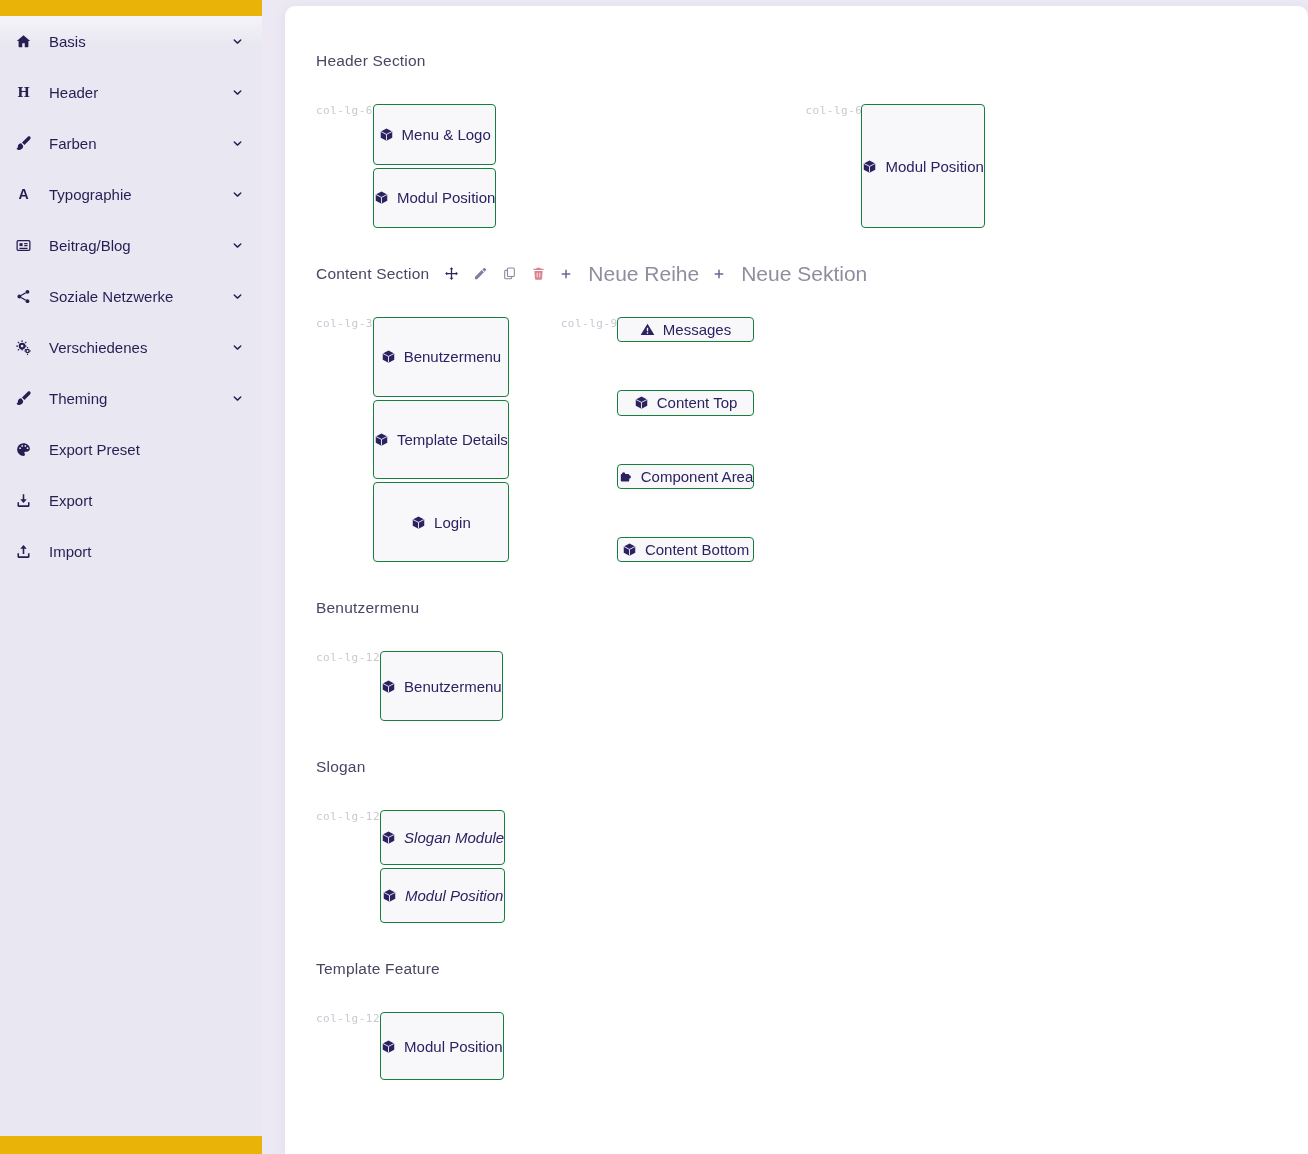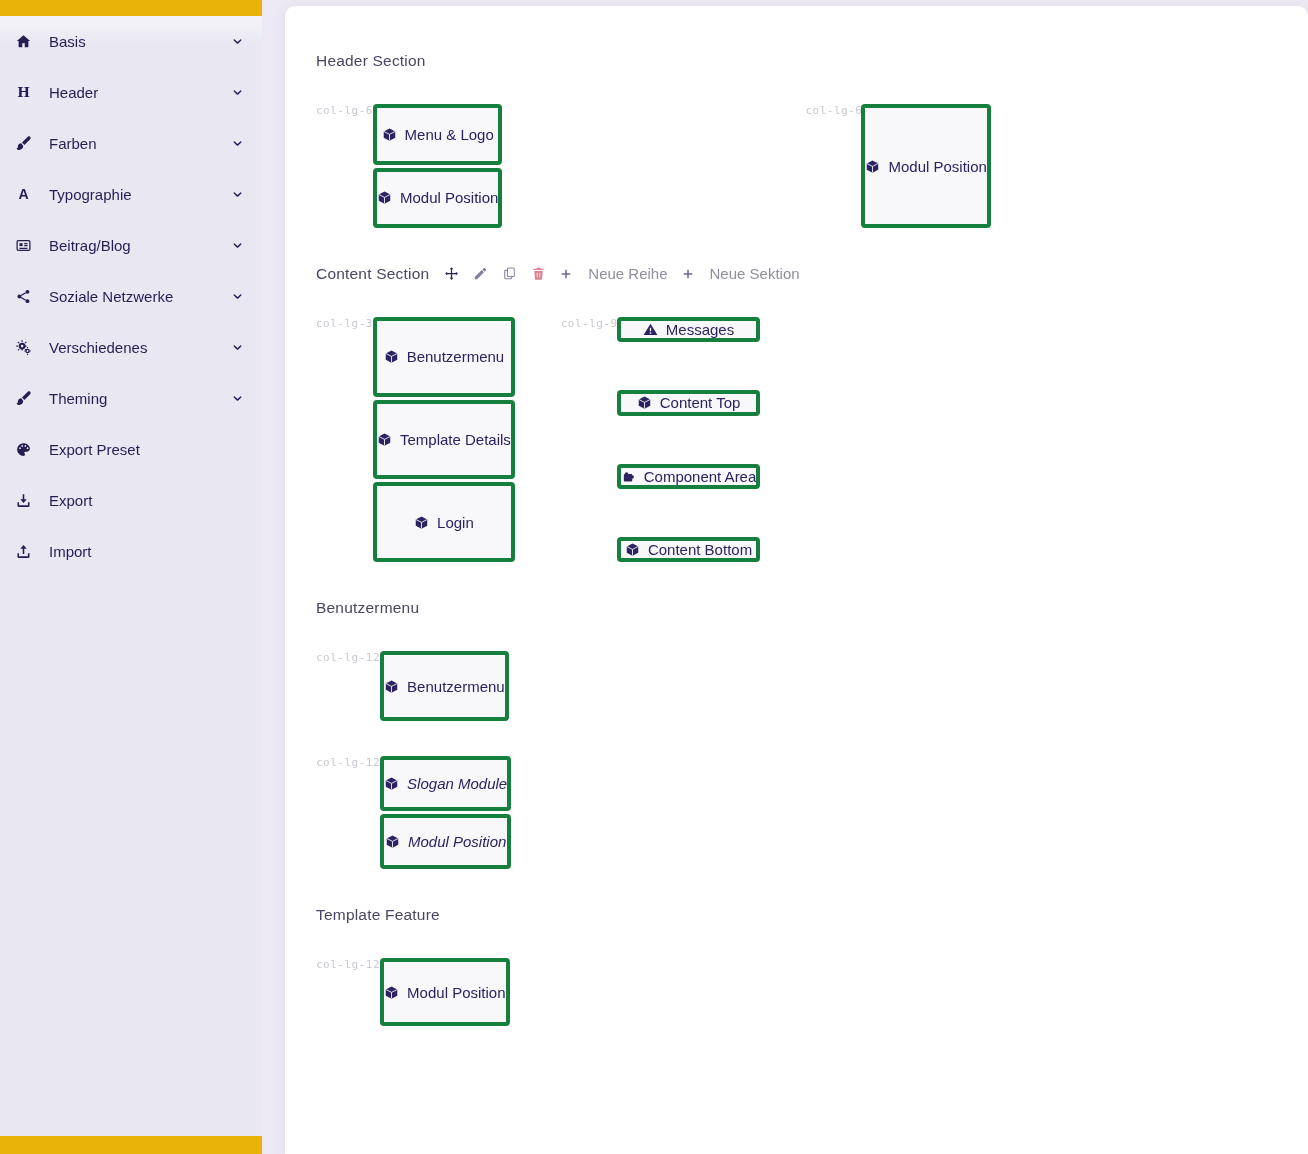--- a/index.html
+++ b/index.html
@@ -49,36 +49,36 @@
   .sec { margin-bottom:35px; }
   .sec-head { display:flex; align-items:center; gap:13px; height:21px; margin-bottom:33px; }
   .sec-title { margin:0; font-size:15.5px; font-weight:400; color:#4b4462; letter-spacing:.2px; }
   .tools { display:flex; align-items:center; gap:14px; margin-left:2px; }
   .tool { background:none; border:0; padding:0; cursor:pointer; display:flex; align-items:center; gap:6px; font-family:inherit; }
   .tool svg { width:15px; height:15px; display:block; }
   .tool.move   { color:#2c2457; }
   .tool.edit   { color:#837d9f; }
   .tool.copy   { color:#8a86a3; }
   .tool.del    { color:#de7f8f; }
-  .tool.addbtn { color:#6e6792; font-size:15px;gap:16px; }
+  .tool.addbtn { color:#6e6792; font-size:21px;gap:16px; }
   .tool.addbtn .plus svg { width:12px; height:12px; }
   .tool.addbtn .t-lbl { color:#908d9e; }
 
   .cols { display:flex; }
   .col  { display:flex; flex-direction:row; min-width:0; }
   .col:not(:first-child) .rows { margin-left:-1px; }
   .col-label {
     text-align:center; margin-bottom:7px;
     font-family:"DejaVu Sans Mono", monospace;
     font-size:11px; letter-spacing:.5px; color:#c9c8d3;
   }
   .rows { display:flex; flex-direction:column; gap:3px; }
   .module-box {
     flex:1; display:flex; align-items:center; justify-content:center; gap:8px;
-    background:#f8f8fb; border:4px solid #15803d; border-radius:4px;
+    background:#f8f8fb; border:1px solid #15803d; border-radius:4px;
     color:#2b2261; font-size:15px; cursor:pointer;
   }
   .m-icn svg { width:15px; height:15px; display:block; }
 </style>
 </head>
 <body>
 
 <aside class="sidebar">
   <nav class="side-nav" id="side-nav">
       <div class="side-item">
@@ -422,20 +422,23 @@
                       <path fill="none" stroke="#f8f8fb" stroke-width="1.4" d="M3.2 7.3 12 11.8l8.8-4.5M12 11.8v9.6"></path>
                     </svg>
                   </span>
                   <span>Benutzermenu</span>
                 </div>
               </div>
             </div>
           </div>
         </section>
         <section class="sec">
+          <div class="sec-head">
+            <h3 class="sec-title">Slogan</h3>
+          </div>
           <div class="cols">
             <div class="col" style="width: 100%;">
               <div class="col-label">col-lg-12</div>
               <div class="rows" style="height: 113px; font-style: italic;">
                 <div class="module-box">
                   <span class="m-icn">
                     <svg viewBox="0 0 24 24">
                       <path fill="currentColor" d="M12 2.2 21.2 7v10L12 21.8 2.8 17V7L12 2.2z"></path>
                       <path fill="none" stroke="#f8f8fb" stroke-width="1.4" d="M3.2 7.3 12 11.8l8.8-4.5M12 11.8v9.6"></path>
                     </svg>

